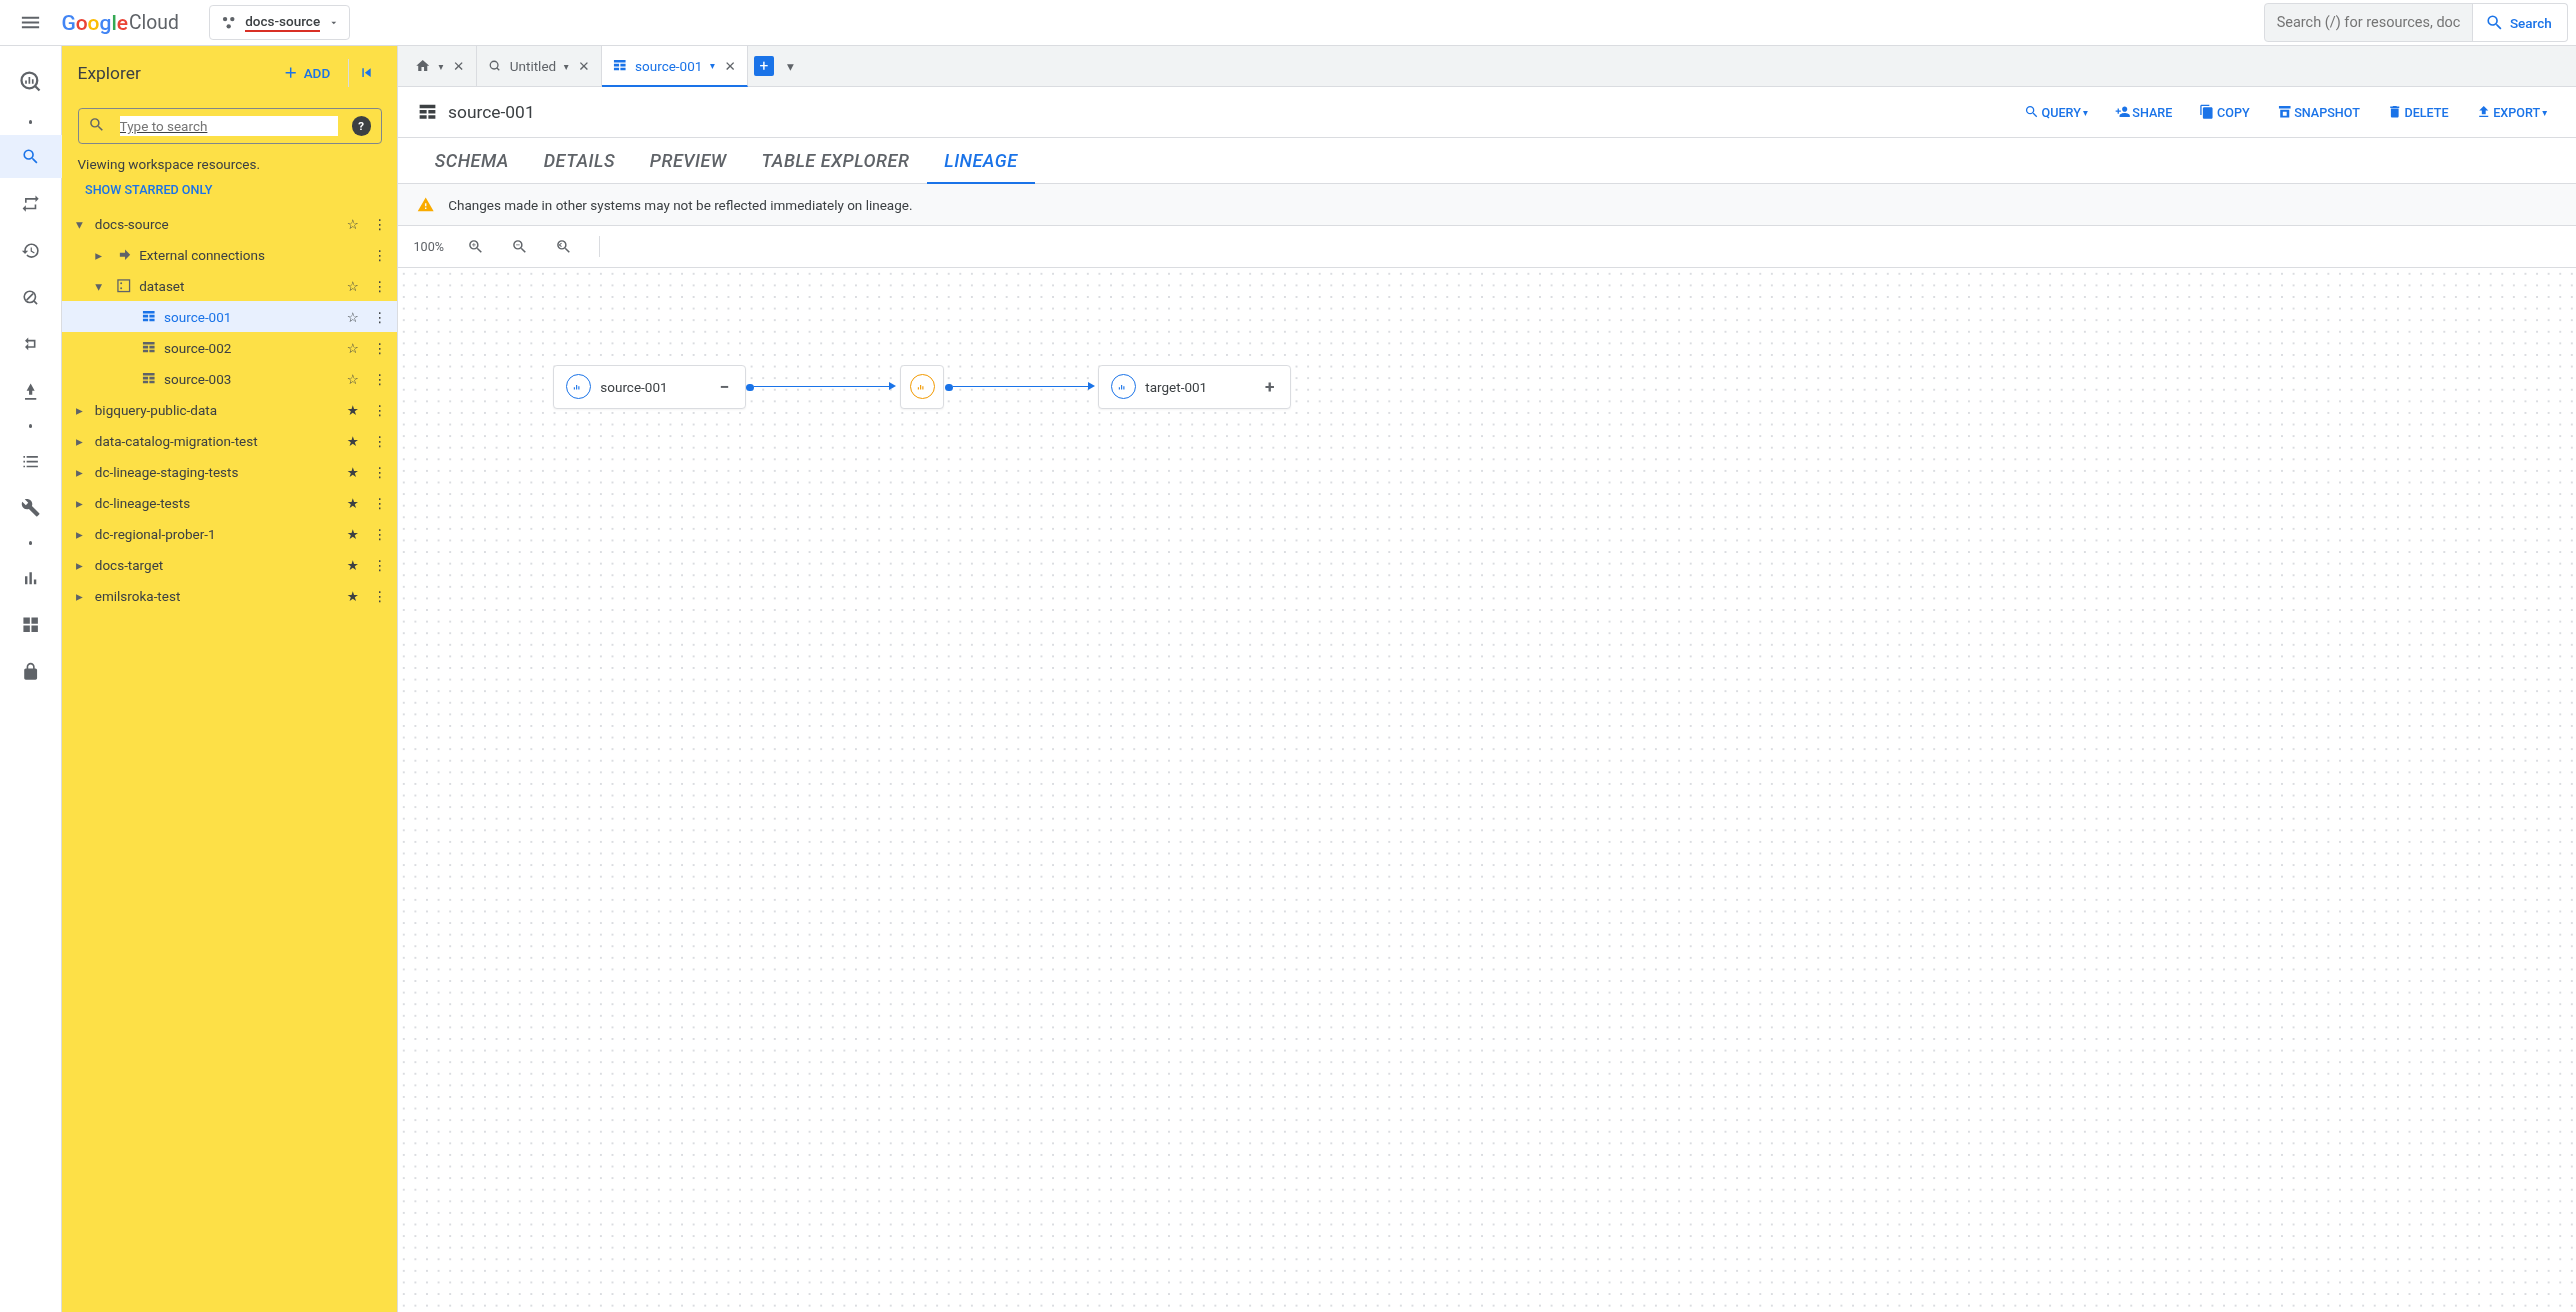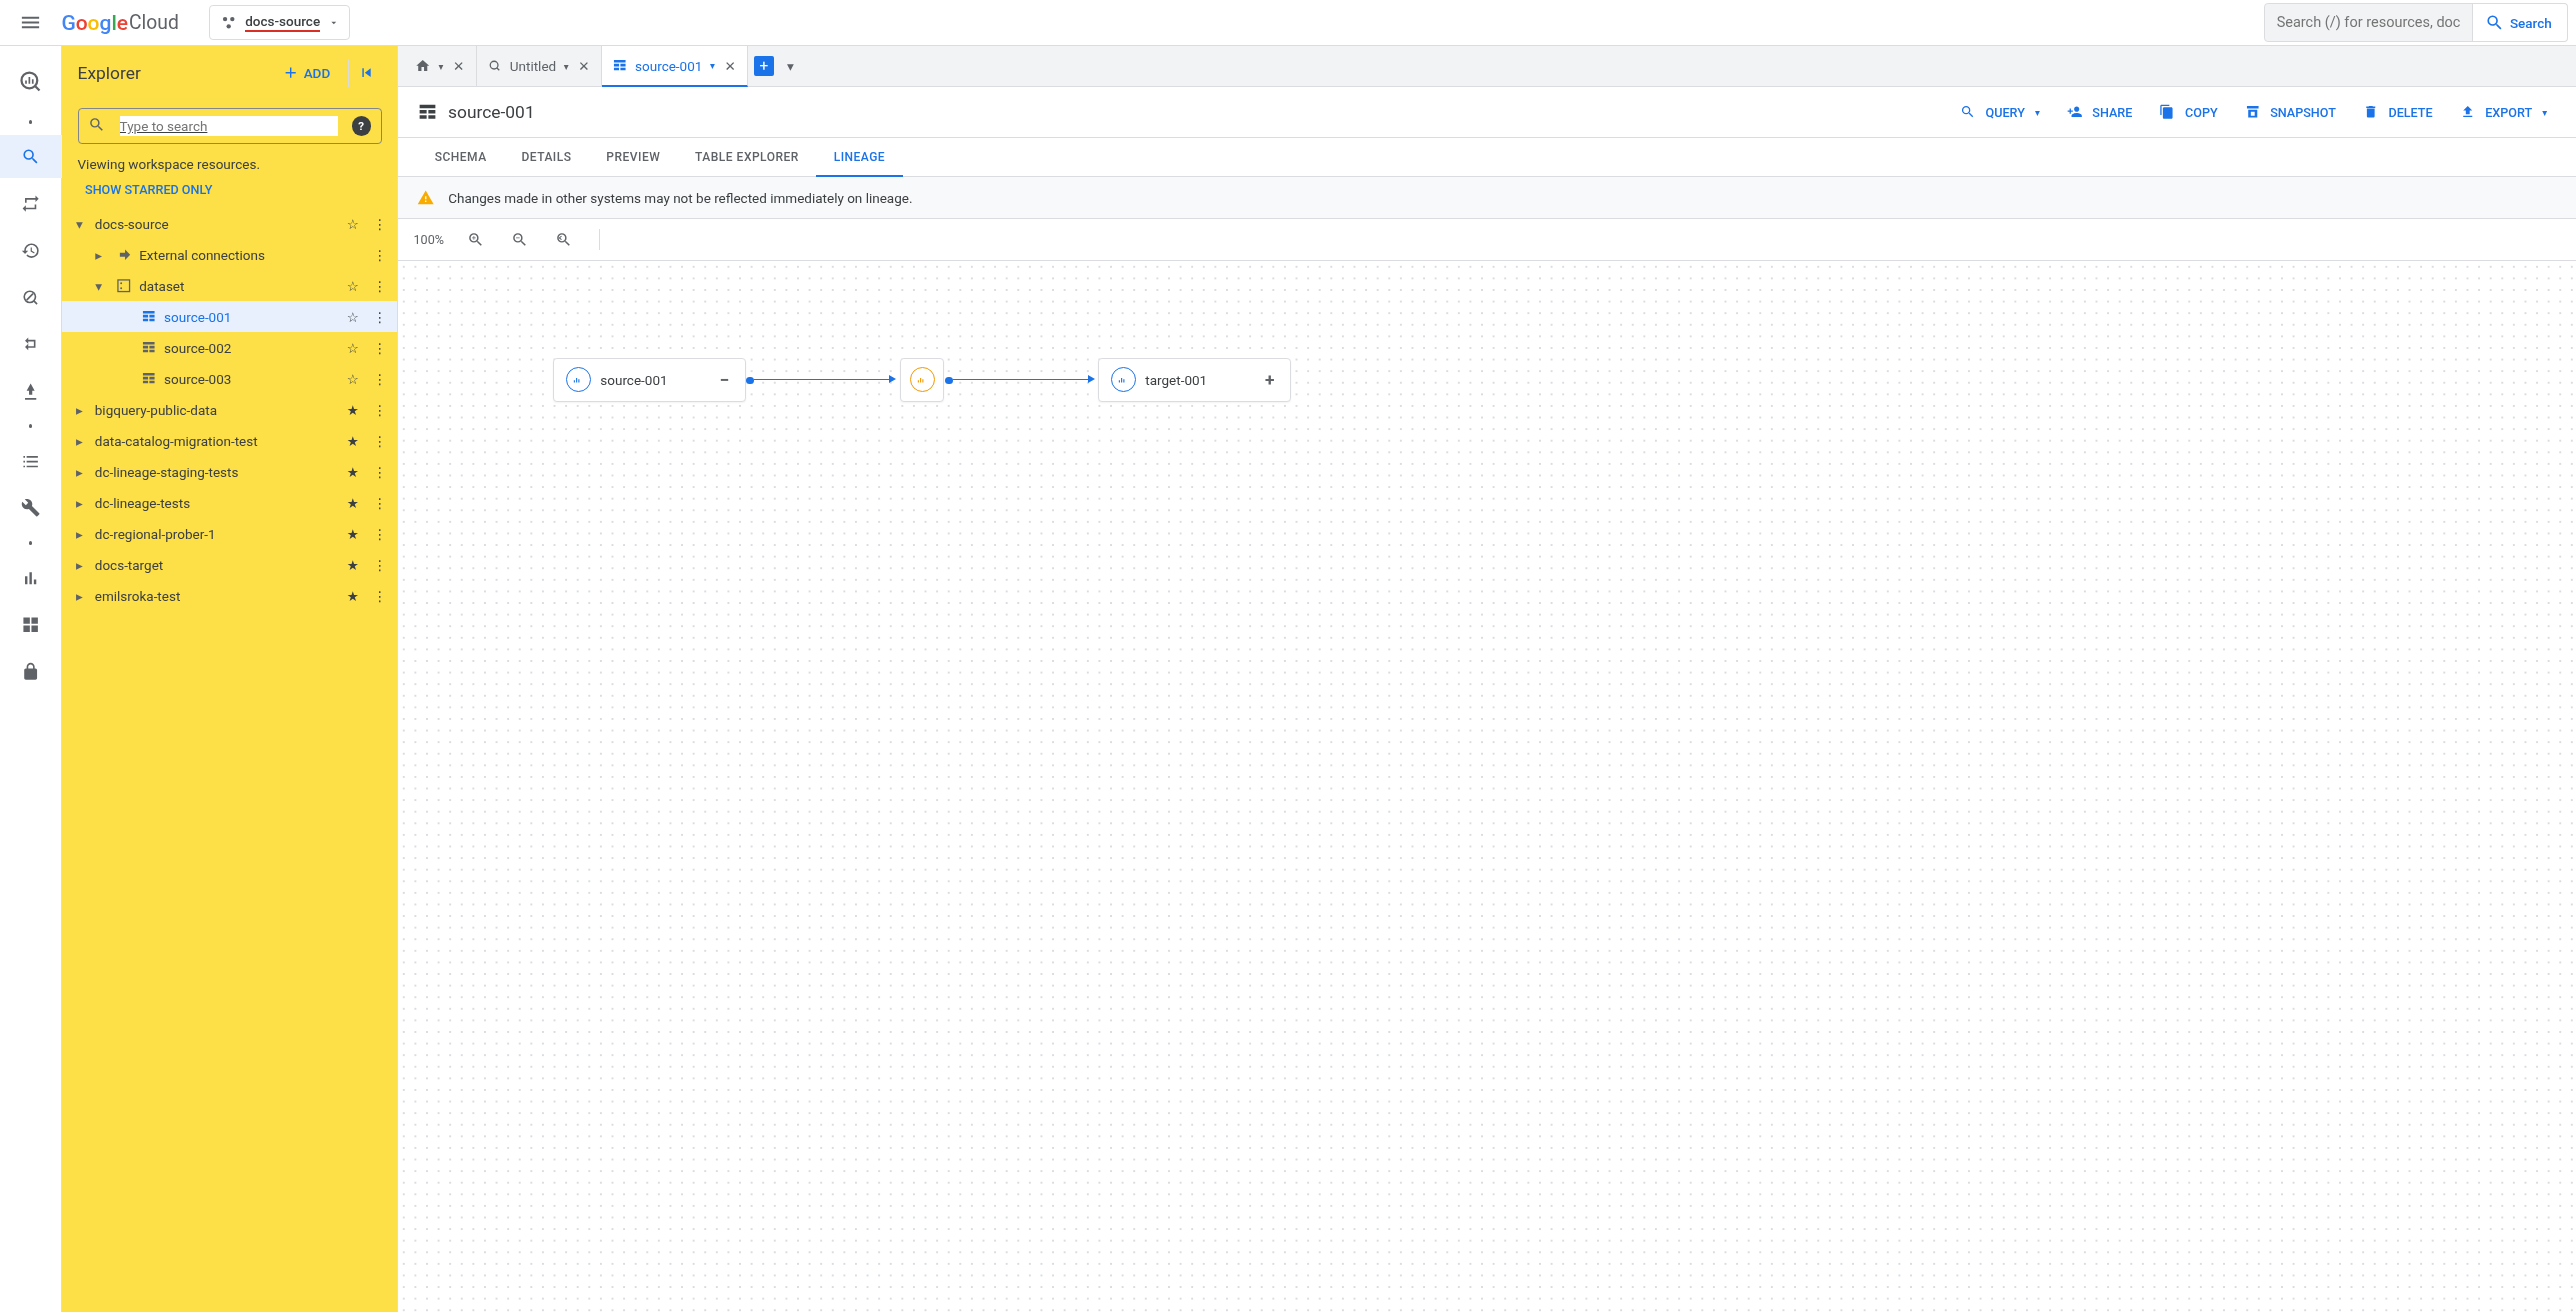--- a/index.html
+++ b/index.html
@@ -58,25 +58,25 @@
 .tab.active { background:#fff; color:#1a73e8; border-bottom:2.9px solid #1a73e8; margin-bottom:-1px;}
 .tab .tab-close { color:#5f6368; padding:1.9px;}
 .tab.active .tab-icon { color:#1a73e8;}
 .new-tab { width:31px;display:flex;align-items:center;justify-content:center;}
 .new-tab-btn { width:19.3px;height:19.3px;background:#1a73e8;color:#fff;display:flex;align-items:center;justify-content:center;border-radius:1.9px;font-size:15.5px;}
 .new-tab-arrow { padding:0 7.7px;color:#5f6368;display:flex;align-items:center;}
 
 .table-header { background:#fff; padding: 11.6px 19.3px; display:flex; align-items:center; gap:19.3px; border-bottom:1px solid #dadce0;}
 .table-title { display:flex; align-items:center; gap:9.7px; font-size:17.4px;}
 .table-actions { display:flex; gap:7.7px; margin-left:auto;}
-.act-btn { display:flex; align-items:center; gap:10px; color:#1a73e8; font-weight:500; padding:5.8px 9.7px; cursor:pointer; font-size:12.6px;}
+.act-btn { display:flex; align-items:center; gap:2px; color:#1a73e8; font-weight:500; padding:5.8px 9.7px; cursor:pointer; font-size:12.6px;}
 .act-btn .arrow-down { font-size:9.7px;}
 
 .sub-tabs { background:#fff; display:flex; padding: 0 19.3px; gap:0; border-bottom:1px solid #dadce0;}
-.sub-tab { padding: 11.6px 17.4px; color:#5f6368; font-weight:500; cursor:pointer; letter-spacing:0.5px; font-size:12px;}
+.sub-tab { padding: 11.6px 17.4px; color:#5f6368; font-weight:500; cursor:pointer; letter-spacing:0.5px; font-size:18px;font-style:italic;}
 .sub-tab.active { color:#1a73e8; border-bottom:2.9px solid #1a73e8; margin-bottom:-1px;}
 
 .warning-bar { display:flex; align-items:center; gap:13.5px; padding:11.6px 19.3px; background:#f8f9fa; border-bottom:1px solid #dadce0;}
 .warn-icon { color:#f9ab00;}
 
 .toolbar { display:flex; align-items:center; gap:19px; padding:7.7px 15.5px; background:#fff; border-bottom:1px solid #dadce0;}
 .zoom-text { color:#5f6368; font-size:12.6px;}
 .tool-icon { color:#5f6368; cursor:pointer; padding:3.9px;}
 .tool-sep { width:1px; height:21px; background:#dadce0; margin:0 3.9px;}
 

